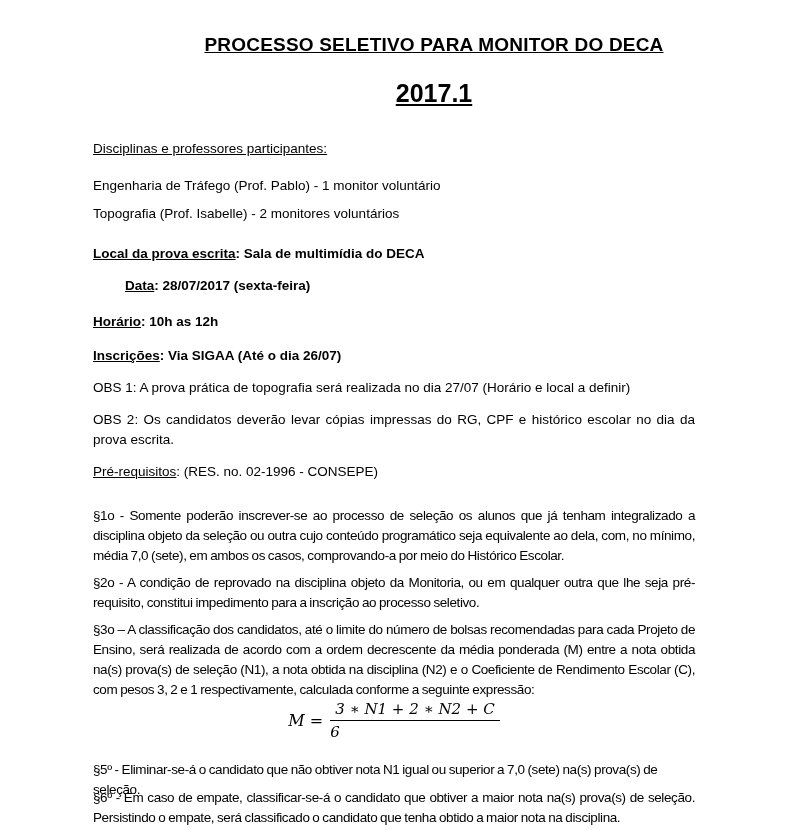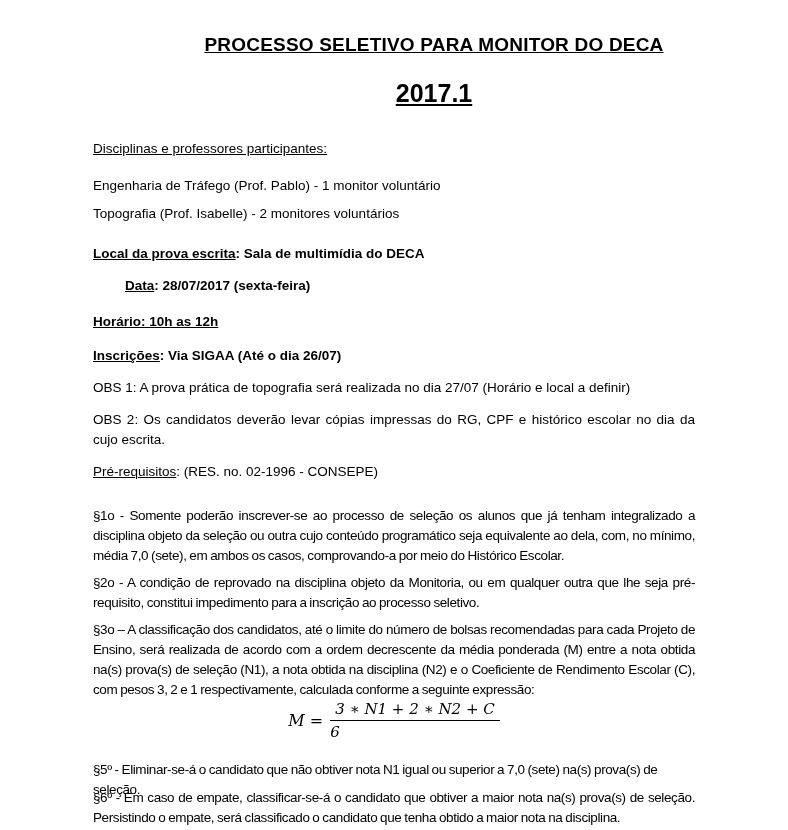--- a/index.html
+++ b/index.html
@@ -40,21 +40,21 @@
   .heading-underline { text-decoration: underline; }
   .lbl { font-weight: bold; text-decoration: underline; }
   .lbl-plain { text-decoration: underline; }
   .bold-rest { font-weight: bold; }
 
   .disc-heading { top: 139px; }
   .disc1 { top: 176px; }
   .disc2 { top: 204px; }
   .local { top: 244px; }
   .data  { top: 276px; padding-left: 32px; }
-  .horario { top: 312px; text-decoration: underline; }
+  .horario { top: 312px; }
   .inscricoes { top: 346px; }
   .obs1 { top: 378px; }
   .obs2 { top: 410px; line-height: 20px; text-align: justify; }
   .prereq { top: 462px; }
 
   .para {
     font-size: 13.5px;
     line-height: 20px;
     text-align: justify;
     letter-spacing: -0.4px;
@@ -107,21 +107,21 @@
   <p class="abs line horario">
     <span class="lbl">Horário</span><span class="bold-rest">: 10h as 12h</span>
   </p>
 
   <p class="abs line inscricoes">
     <span class="lbl">Inscrições</span><span class="bold-rest">: Via SIGAA (Até o dia 26/07)</span>
   </p>
 
   <p class="abs line obs1">OBS 1: A prova prática de topografia será realizada no dia 27/07 (Horário e local a definir)</p>
 
-  <p class="abs line obs2">OBS 2: Os candidatos deverão levar cópias impressas do RG, CPF e histórico escolar no dia da cujo escrita.</p>
+  <p class="abs line obs2">OBS 2: Os candidatos deverão levar cópias impressas do RG, CPF e histórico escolar no dia da prova escrita.</p>
 
   <p class="abs line prereq">
     <span class="lbl-plain">Pré-requisitos</span><span>: (RES. no. 02-1996 - CONSEPE)</span>
   </p>
 
   <p class="abs para p1">§1o - Somente poderão inscrever-se ao processo de seleção os alunos que já tenham integralizado a disciplina objeto da seleção ou outra cujo conteúdo programático seja equivalente ao dela, com, no mínimo, média 7,0 (sete), em ambos os casos, comprovando-a por meio do Histórico Escolar.</p>
 
   <p class="abs para p2">§2o - A condição de reprovado na disciplina objeto da Monitoria, ou em qualquer outra que lhe seja pré-requisito, constitui impedimento para a inscrição ao processo seletivo.</p>
 
   <p class="abs para p3">§3o – A classificação dos candidatos, até o limite do número de bolsas recomendadas para cada Projeto de Ensino, será realizada de acordo com a ordem decrescente da média ponderada (M) entre a nota obtida na(s) prova(s) de seleção (N1), a nota obtida na disciplina (N2) e o Coeficiente de Rendimento Escolar (C), com pesos 3, 2 e 1 respectivamente, calculada conforme a seguinte expressão:</p>

